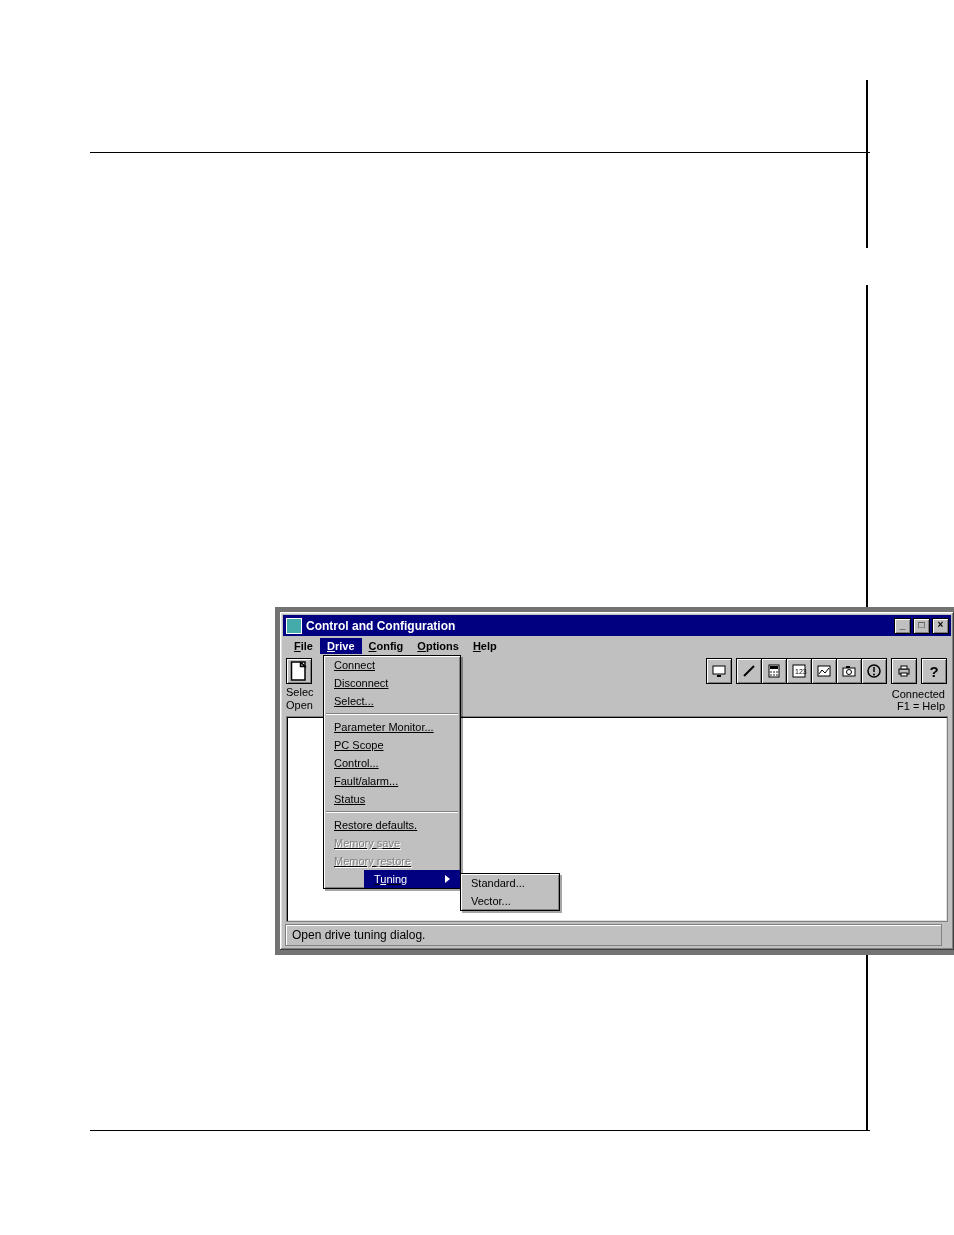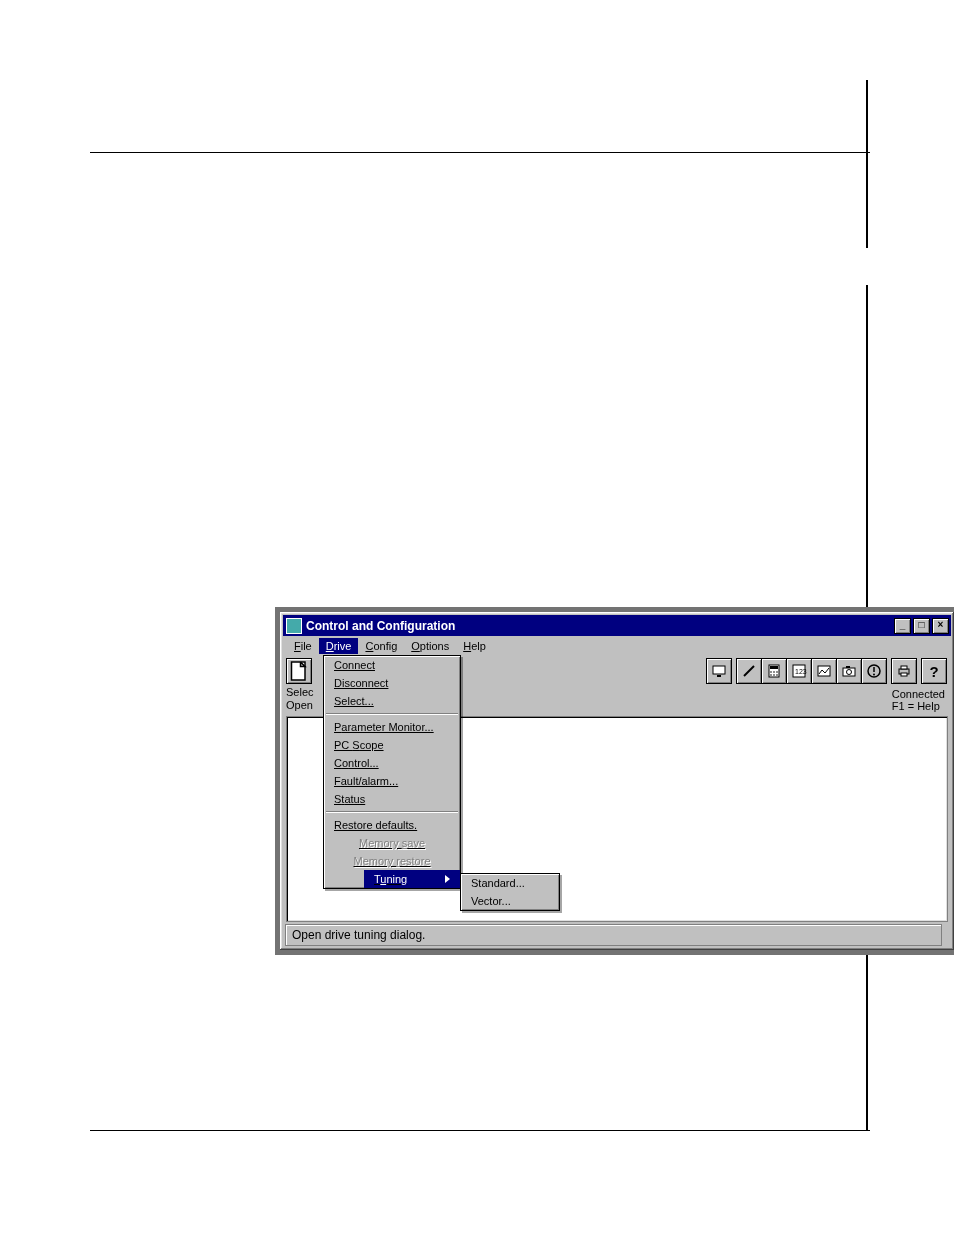--- a/index.html
+++ b/index.html
@@ -89,20 +89,21 @@
     font-weight: bold;
   }
   .menubar {
     display: flex;
     padding: 2px 4px;
     margin: 0 3px;
     background: #c0c0c0;
   }
   .menubar .m {
     padding: 2px 7px;
+    font-weight: bold;
   }
   .menubar .m.active {
     background: #000080;
     color: #fff;
   }
   .menubar .m u { text-decoration: underline; }
 
   .toolbar-row {
     display: flex;
     margin: 0 3px;
@@ -134,21 +135,21 @@
     box-shadow: inset 1px 1px #fff, inset -1px -1px #808080, 2px 2px 0 rgba(0,0,0,0.35);
     z-index: 5;
     text-decoration: underline;
   }
   .dropdown .di {
     padding: 3px 10px;
     white-space: nowrap;
     display: flex;
     align-items: center;
   }
-  .dropdown .di.disabled { color: #808080; text-shadow: 1px 1px #fff; justify-content: center; }
+  .dropdown .di.disabled { color: #808080; text-shadow: 1px 1px #fff; }
   .dropdown .di.sep {
     height: 0;
     padding: 0;
     margin: 3px 2px;
     border-top: 1px solid #808080;
     border-bottom: 1px solid #fff;
   }
   .dropdown .di.hl {
     background: #000080;
     color: #fff;
@@ -197,21 +198,21 @@
   }
   .tb svg { width: 16px; height: 16px; }
   .toolbar-right .gap { width: 6px; border: none; box-shadow: none; background: transparent; }
 
   .info-row {
     display: flex;
     justify-content: space-between;
     padding: 2px 6px;
     font-size: 11px;
   }
-  .info-row .r { text-align: left; }
+  .info-row .r { text-align: right; }
 
   .client {
     margin: 2px 6px;
     height: 206px;
     background: #fff;
     border: 1px solid #808080;
     box-shadow: inset 1px 1px #000, inset -1px -1px #dfdfdf;
   }
 
   .statusbar {

